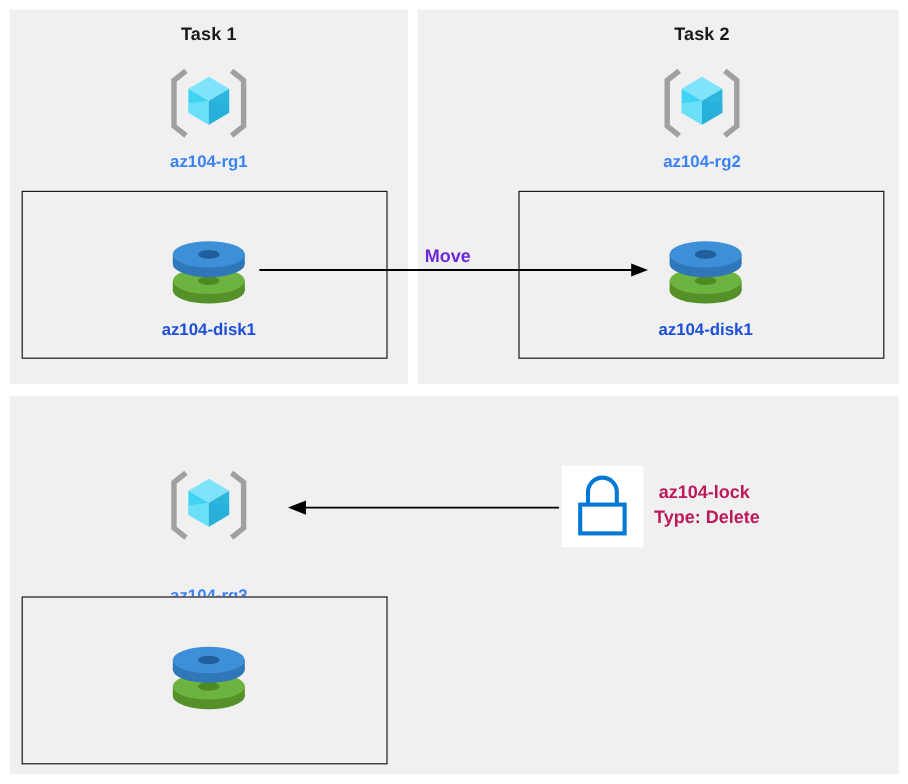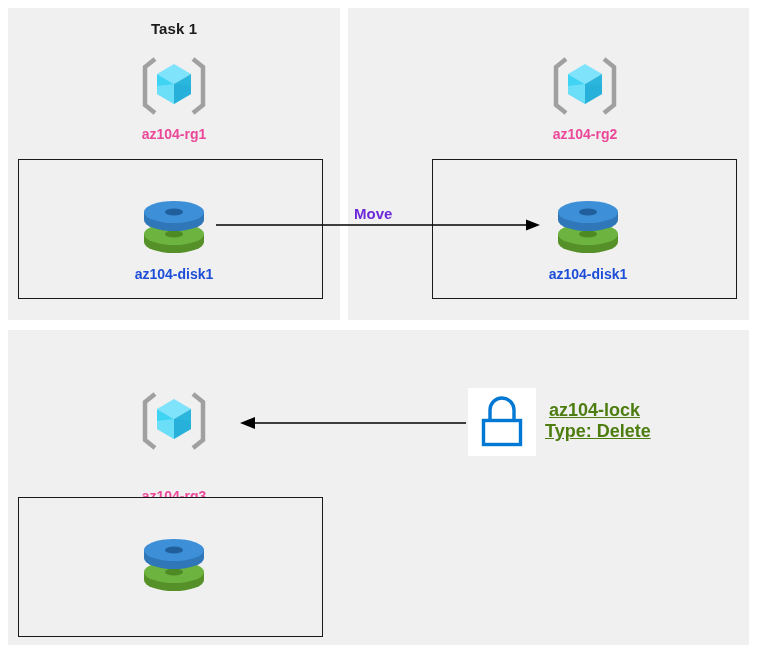--- a/index.html
+++ b/index.html
@@ -50,21 +50,21 @@
   }
   #rg1-icon { left: 141px; top: 56px; }
   #rg2-icon { left: 552px; top: 56px; }
   #rg3-icon { left: 141px; top: 391px; }
 
   
   .rg-label {
     position: absolute;
     font-size: 14px;
     font-weight: bold;
-    color: #ec4899;
+    color: #3b82f6;
     text-align: center;
     white-space: nowrap;
   }
   #rg1-label { left: 104px; top: 126px; width: 140px; }
   #rg2-label { left: 515px; top: 126px; width: 140px; }
   #rg3-label { left: 104px; top: 488px; width: 140px; }
 
   
   .resource-box {
     position: absolute;
@@ -135,26 +135,25 @@
 
   
   #lock-text {
     position: absolute;
     left: 545px;
     top: 400px;
     width: 200px;
     text-align: left;
   }
   #lock-text .line {
-    font-size: 18px;
-    font-weight: bold;
-    color: #4d7c0f;
+    font-size: 15px;
+    font-weight: bold;
+    color: #be185d;
     line-height: 21px;
     white-space: nowrap;
-    text-decoration: underline;
   }
   #lock-name-label { padding-left: 4px; }
 </style>
 </head>
 <body>
 
 <div id="canvas">
 
   <div class="panel" id="panel-task1"></div>
 
@@ -192,20 +191,21 @@
       <rect x="5" y="16" width="60" height="8" fill="#2f77b8"></rect>
       <ellipse cx="35" cy="16" rx="30" ry="11" fill="#3d8fd8"></ellipse>
       <ellipse cx="35" cy="16" rx="9" ry="3.6" fill="#215f9c"></ellipse>
     </svg>
   </div>
 
   <div class="disk-label" id="disk1-src-label">az104-disk1</div>
 
   <div class="panel" id="panel-task2"></div>
 
+  <div class="task-title" id="task2-title">Task 2</div>
 
   <div class="rg-icon" id="rg2-icon">
     <svg viewBox="0 0 66 60" width="66" height="60">
       <g fill="none" stroke="#a0a0a0" stroke-width="4.5">
         <path d="M14 3 L4 11 L4 49 L14 57"></path>
         <path d="M52 3 L62 11 L62 49 L52 57"></path>
       </g>
       <g>
         <polygon points="33,8 50,18 33,28 16,18" fill="#7fe3fb"></polygon>
         <polygon points="16,18 33,28 33,48 16,38" fill="#3fd4f4"></polygon>

